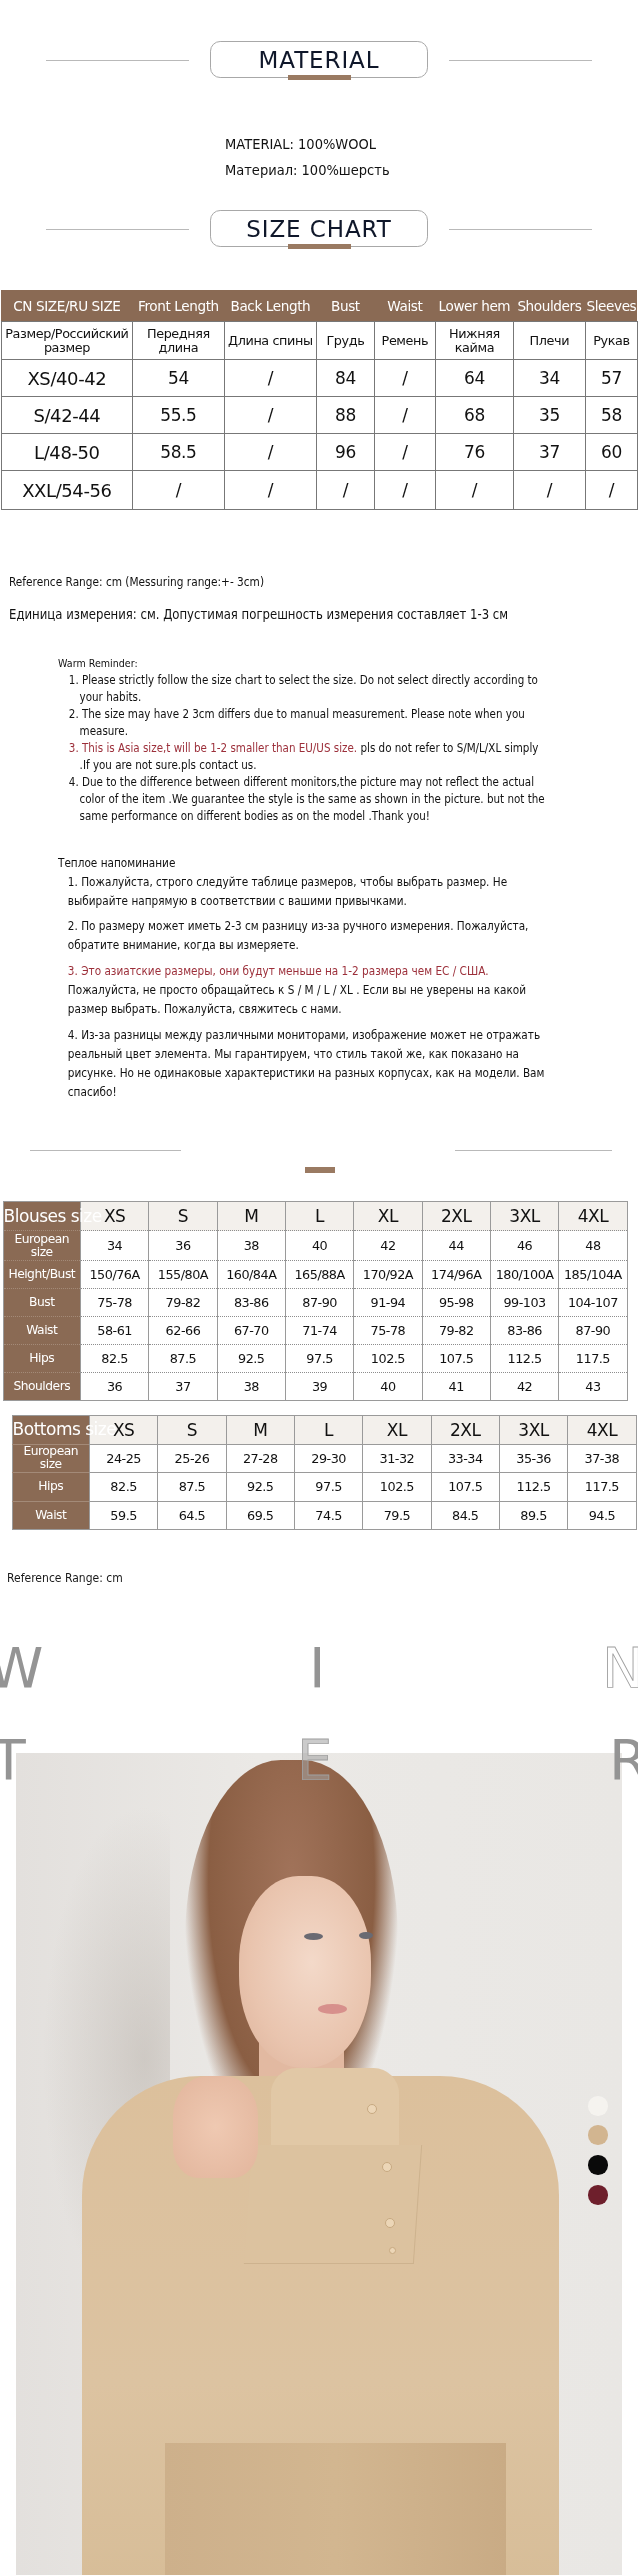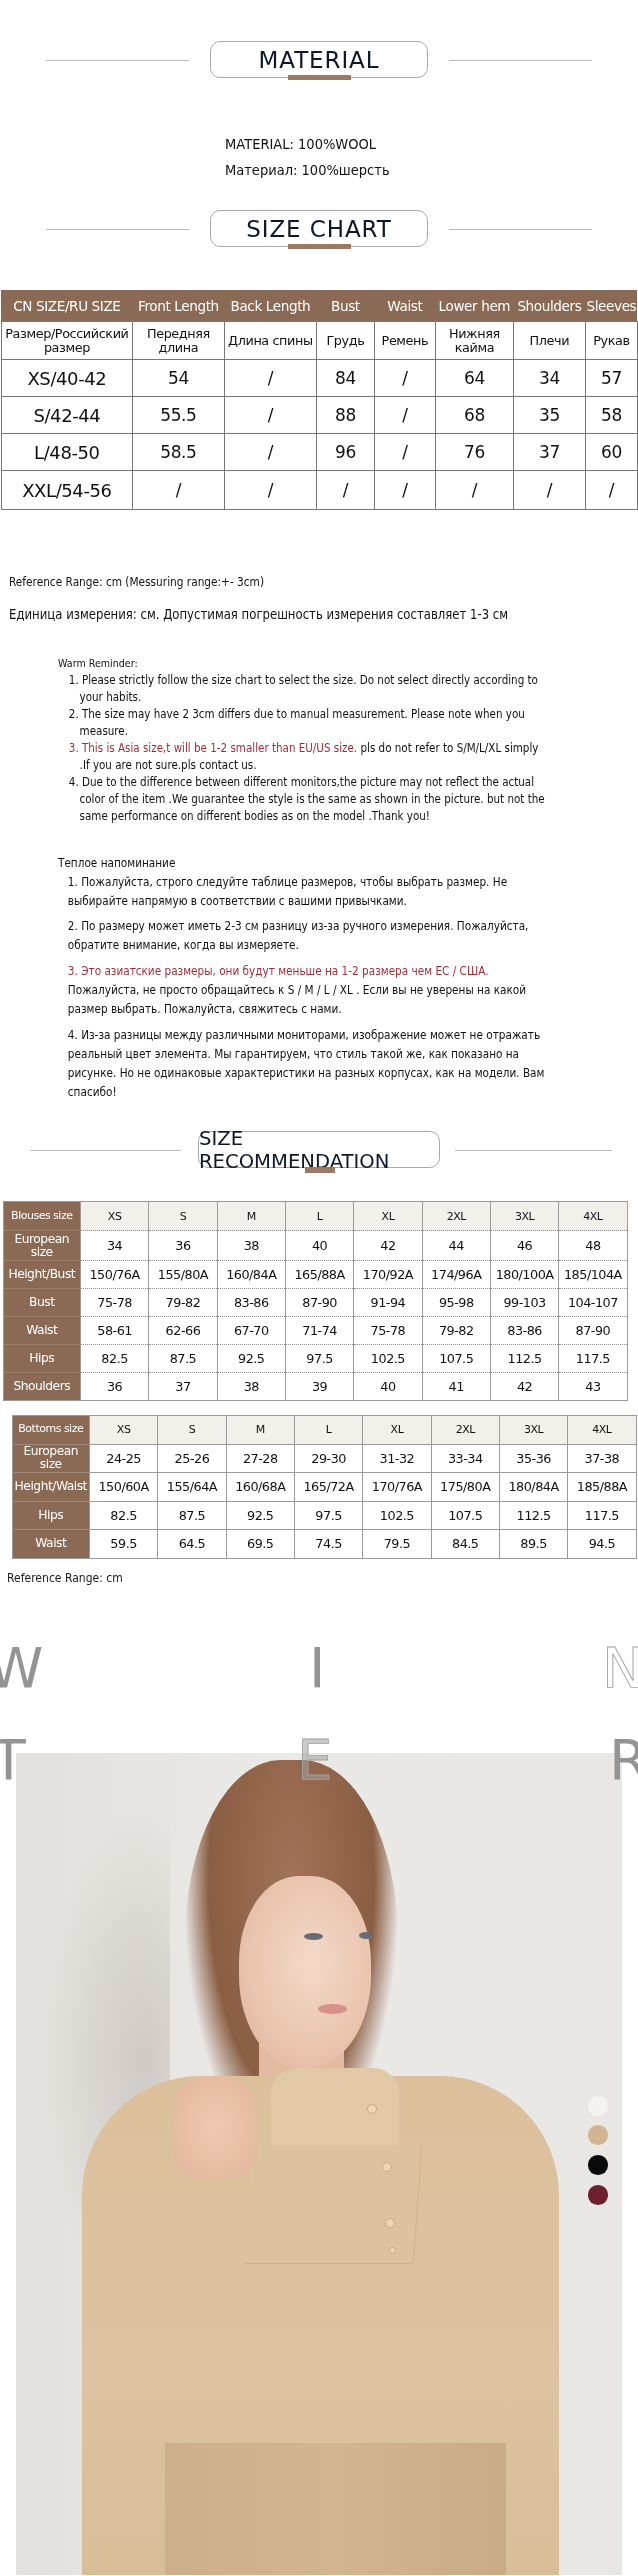--- a/index.html
+++ b/index.html
@@ -39,21 +39,21 @@
   .reminder.en li { padding-left: 12px; text-indent: -12px; }
   .reminder .red { color: #9c2f3a; }
   .reminder.ru { left: 58px; top: 855px; font-size: 12.8px; width: 613px; transform: scaleX(0.82); transform-origin: left; }
   .reminder.ru .title { font-size: 12.8px; margin-bottom: 1.7px; }
   .reminder.ru p { margin-left: 12px; line-height: 19px; margin-bottom: 6.8px; }
 
   
   .rec { position: absolute; left: 2.6px; width: 625px; border: 0.9px solid #9a9a9a; }
   .rec td { text-align: center; font-size: 12.8px; color: #111; border-left: 0.9px solid #9a9a9a; border-top: 0.9px dotted #8d8d8d; font-family: "DejaVu Sans", sans-serif; letter-spacing: -0.5px; white-space: nowrap; }
   .rec td.label { background: #8a6a54; color: #fff; border-left: none; border-top: 0.9px dotted #a38a78; font-size: 12.3px; line-height: 12.8px; }
-  .rec tr.head td { background: #f3f0ec; font-size: 11px; border-top: none; }
+  .rec tr.head td { background: #f3f0ec; font-size: 17px; border-top: none; }
   .rec tr.head td.label { background: #8a6a54; }
   .rec.blouses { top: 1201px; }
   .rec.blouses tr td { height: 28px; }
   .rec.blouses tr.head td { height: 29px; }
   .rec.blouses tr.tall td { height: 30px; }
   .rec.bottoms { top: 1415px; margin-left: 9px; }
   .rec.bottoms tr td { height: 28.5px; border-top: 0.9px solid #9a9a9a; }
   .rec.bottoms tr td.label { border-top: 0.9px solid #a38a78; }
   .rec.bottoms tr.head td { border-top: none; }
   .ref-cm { position: absolute; left: 6.8px; top: 1571px; font-size: 12.3px; font-family: "DejaVu Sans", sans-serif; transform: scaleX(0.88); transform-origin: left; }
@@ -199,23 +199,20 @@
   <div id="rem-ru">
       <p><span>1. Пожалуйста, строго следуйте таблице размеров, чтобы выбрать размер. Не выбирайте напрямую в соответствии с вашими привычками.</span></p>
       <p><span>2. По размеру может иметь 2-3 см разницу из-за ручного измерения. Пожалуйста, обратите внимание, когда вы измеряете.</span></p>
       <p><span class="red">3. Это азиатские размеры, они будут меньше на 1-2 размера чем ЕС / США.</span><span> Пожалуйста, не просто обращайтесь к S / M / L / XL . Если вы не уверены на какой размер выбрать. Пожалуйста, свяжитесь с нами.</span></p>
       <p><span>4. Из-за разницы между различными мониторами, изображение может не отражать реальный цвет элемента. Мы гарантируем, что стиль такой же, как показано на рисунке. Но не одинаковые характеристики на разных корпусах, как на модели. Вам спасибо!</span></p>
     </div>
 </div>
 
 <div class="banner" style="top:1131px;">
   <div class="line" style="left:30px;width:151px;top:19px;"></div>
-  <div class="box" style="left:198px;width:242px;">
-    <span style="font-size:19.6px;letter-spacing:0;">SIZE RECOMMENDATION</span>
-  </div>
   <div class="tab" style="left:305px;width:30px;top:36px;height:6px;"></div>
   <div class="line" style="left:455px;width:157px;top:19px;"></div>
 </div>
 
 <table class="rec blouses">
   <colgroup>
       <col style="width:77px">
       <col span="8" style="width:68px">
     </colgroup>
   <tbody id="blouses-body">
@@ -319,31 +316,20 @@
       <tr class="tall">
         <td class="label" style="white-space: normal; padding: 0px 10.2px;">European size</td>
         <td>24-25</td>
         <td>25-26</td>
         <td>27-28</td>
         <td>29-30</td>
         <td>31-32</td>
         <td>33-34</td>
         <td>35-36</td>
         <td>37-38</td>
-      </tr>
-      <tr>
-        <td class="label">Height/Waist</td>
-        <td>150/60A</td>
-        <td>155/64A</td>
-        <td>160/68A</td>
-        <td>165/72A</td>
-        <td>170/76A</td>
-        <td>175/80A</td>
-        <td>180/84A</td>
-        <td>185/88A</td>
       </tr>
       <tr>
         <td class="label">Hips</td>
         <td>82.5</td>
         <td>87.5</td>
         <td>92.5</td>
         <td>97.5</td>
         <td>102.5</td>
         <td>107.5</td>
         <td>112.5</td>

